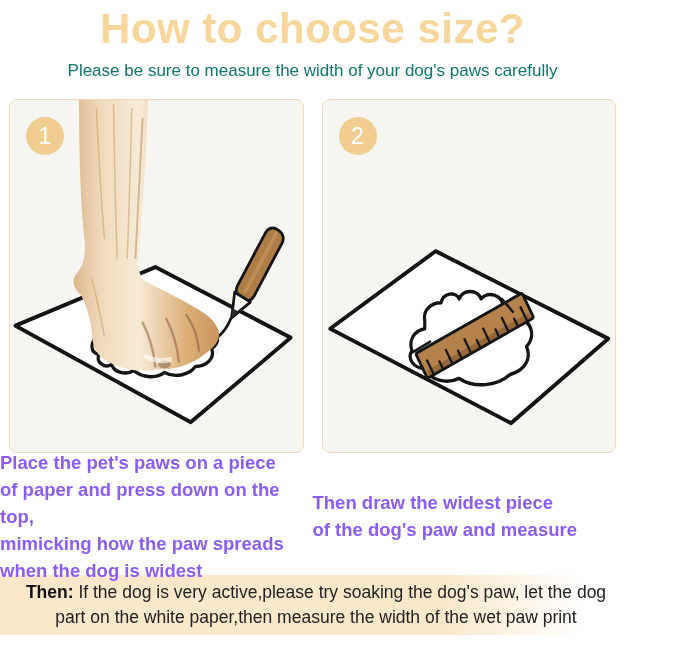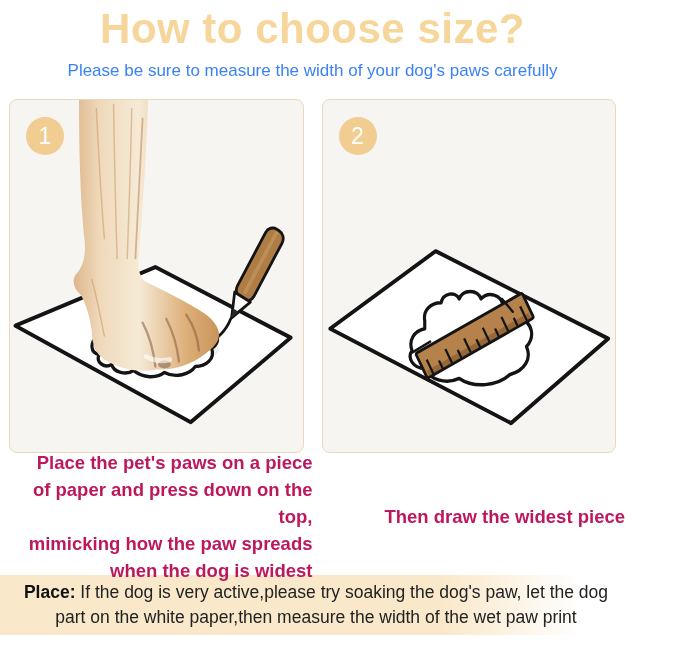--- a/index.html
+++ b/index.html
@@ -8,38 +8,38 @@
     font-family:"Liberation Sans", sans-serif;
     -webkit-font-smoothing:antialiased;
   }
   .page{width:625px;height:656px;position:relative;padding-top:4px;box-sizing:border-box;}
 
   
   .title{
     margin:0;text-align:center;font-weight:bold;
     font-size:42px;line-height:50px;color:#F6D69B;letter-spacing:0.5px;
   }
-  .subtitle{margin-top:4px;text-align:center;color:#3b82f6;font-size:17px;line-height:25px;}
+  .subtitle{margin-top:4px;text-align:center;color:#0f766e;font-size:17px;line-height:25px;}
 
   
   .panels{display:flex;gap:18px;padding:0 9px;margin-top:16px;}
   .panel{
     position:relative;flex:1;height:354px;box-sizing:border-box;
     border:1px solid #EADABB;border-radius:8px;background:#F6F5F2;overflow:hidden;
   }
   .panel svg{position:absolute;left:0;top:0;width:100%;height:100%;}
   .badge{
     position:absolute;top:17px;left:16px;width:38px;height:38px;border-radius:50%;
     background:#F1CD92;color:#ffffff;font-size:23px;font-weight:500;
     display:flex;align-items:center;justify-content:center;z-index:3;
   }
 
   
   .captions{display:flex;margin-top:10px;height:106px;align-items:center;}
-  .caption{flex:1;text-align:right;font-weight:bold;color:#be185d;font-size:18.5px;line-height:27px;}
+  .caption{flex:1;text-align:left;font-weight:bold;color:#8b5cf6;font-size:18.5px;line-height:27px;}
 
   
   .tips{
     margin:6px auto 0;width:632px;box-sizing:border-box;padding:5px 8px;
     text-align:center;font-size:17.5px;line-height:25px;color:#222;
     background:linear-gradient(90deg,#FAE8CA 0%,#FAE8CA 70%,rgba(250,232,202,0) 92%);
   }
   .tips b{color:#111;}
 </style>
 </head>
@@ -164,21 +164,22 @@
 
   <div class="captions">
     <div class="caption">
       <div>Place the pet's paws on a piece</div>
       <div>of paper and press down on the top,</div>
       <div>mimicking how the paw spreads</div>
       <div>when the dog is widest</div>
     </div>
     <div class="caption">
       <div>Then draw the widest piece</div>
+      <div>of the dog's paw and measure</div>
     </div>
   </div>
 
   <div class="tips">
-    <b>Place:</b><span> If the dog is very active,please try soaking the dog's paw,  let the dog</span><br>
+    <b>Then:</b><span> If the dog is very active,please try soaking the dog's paw,  let the dog</span><br>
     <span>part on the white paper,then measure the width of the wet paw print</span>
   </div>
 
 </div>
 
 </body></html>

